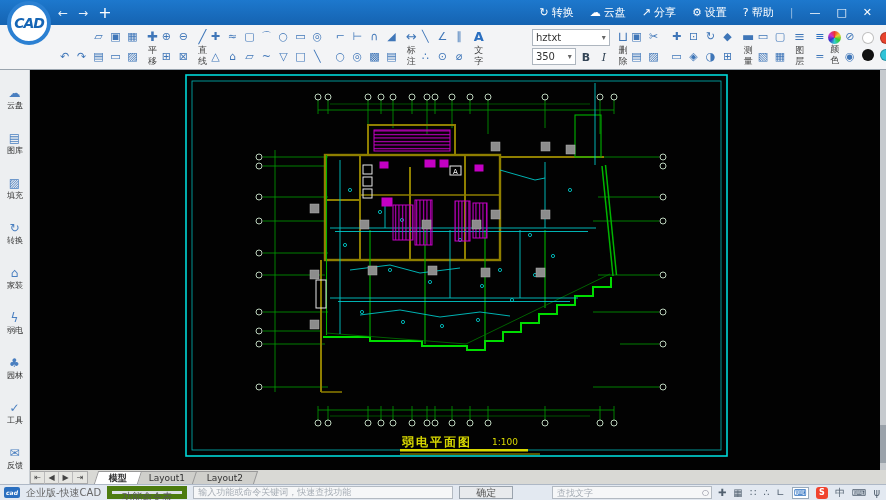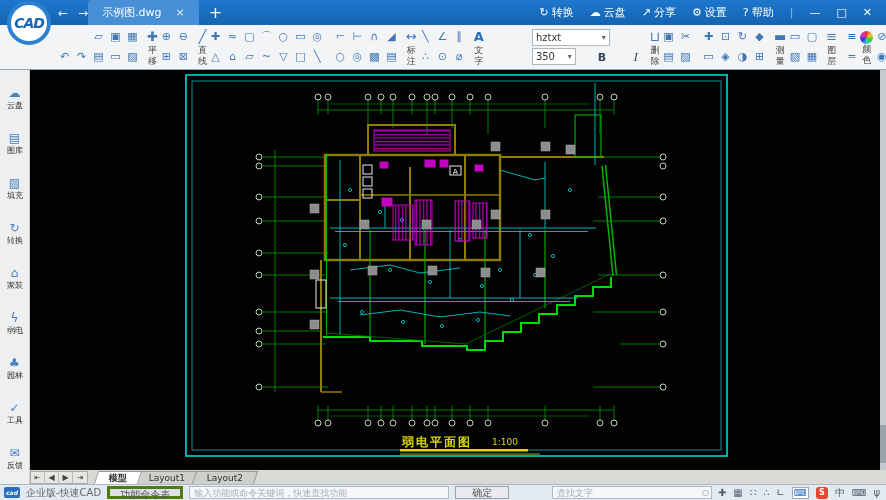--- a/index.html
+++ b/index.html
@@ -35,21 +35,21 @@
   .tbig .ic { font-size:13px; line-height:17px; color:#3f76b8; }
   .tbig .lb, .lb2 { font-size:9px; color:#444; line-height:11px; }
   .tsep { width:1px; height:36px; background:#d8dbde; margin:0 3px; }
   .font-col { display:flex; flex-direction:column; gap:2px; justify-content:center;margin-left:48px; }
   .selbox { display:flex; align-items:center; border:1px solid #aeb6bf; background:#fff; height:17px;
     font-size:10px; color:#333; padding:0 3px; gap:4px; }
   .selbox .car { margin-left:auto; font-size:8px; color:#666; }
   .fw { width:78px; } .sw { width:44px; }
   .bi { width:16px; height:17px; line-height:17px; text-align:center; border:1px solid transparent; font-size:11px; color:#345; }
   .bi.i { font-style:italic; font-family:"DejaVu Serif",serif; }
-  .row2flex { display:flex; gap:18px; }
+  .row2flex { display:flex; gap:2px; }
   .swatches { display:grid; grid-template-columns:repeat(4,14px); grid-template-rows:14px 14px; gap:3px 4px; margin-left:4px; }
   .swc { width:12px; height:12px; border-radius:50%; border:1px solid rgba(0,0,0,.25); }
 
   
   .sidebar { position:absolute; left:0; top:70px; width:30px; height:414px; background:#edeff1;
     border-right:1px solid #c9ced3; display:flex; flex-direction:column; align-items:center; padding-top:6px; }
   .sb-item { width:30px; height:45px; display:flex; flex-direction:column; align-items:center; justify-content:center; }
   .sb-item .ic { font-size:12px; color:#4a7fc0; line-height:14px; }
   .sb-item .lb { font-size:9px; color:#333; line-height:11px; transform:scale(.9); white-space:nowrap; }
 
@@ -67,22 +67,22 @@
     background:#cfcfcb; color:#333; transform:skewX(-18deg); margin-left:-4px; }
   .lt-tab span { display:inline-block; transform:skewX(18deg); }
   .lt-tab.active { background:#fff; font-weight:bold; z-index:2; }
 
   
   .statusbar { position:absolute; left:0; top:484px; width:886px; height:16px; background:#e3e9f1;
     border-top:1px solid #aeb8c6; display:flex; align-items:center; font-size:10px; color:#555; gap:6px; padding:0 4px; }
   .mini-logo { width:16px; height:11px; background:#2a6fc0; border-radius:2px; color:#fff; font-size:6px;
     line-height:11px; text-align:center; font-style:italic; font-weight:bold; }
   .sb-brand { color:#666; white-space:nowrap; }
-  .cmd-btn { background:#dde1e6; border:3px solid #4d7c0f; padding:0 10px; height:13px; line-height:12px; white-space:nowrap; }
-  .cmd-input { flex:0 1 260px; height:13px; border:1px solid #b3bac2; background:#f6f7f8; font-size:9px; padding:0 4px; color:#333; }
+  .cmd-btn { background:#dde1e6; border:5px solid #4d7c0f; padding:0 10px; height:13px; line-height:12px; white-space:nowrap; }
+  .cmd-input { flex:0 1 260px; height:13px; border:1px solid #b3bac2; background:#f6f7f8; font-size:9px; padding:0 4px; color:#333;font-family:Liberation Mono, monospace; }
   .cmd-input::placeholder, .find-input::placeholder { color:#a6adb5; }
   .ok-btn { background:#e8eaed; border:1px solid #9aa3ad; padding:0 16px; height:13px; line-height:12px; }
   .find-wrap { margin-left:auto; display:flex; align-items:center; border:1px solid #b3bac2; background:#f6f7f8; height:13px; width:160px; }
   .find-input { border:none; background:transparent; flex:1; font-size:9px; padding:0 4px; outline:none; }
   .mag { width:11px; font-size:8px; color:#778; text-align:center; }
   .st-icons { display:flex; align-items:center; gap:7px; font-size:10px; color:#51606f; padding-right:2px; }
   .sogou { width:12px; height:12px; background:#f0432e; border-radius:3px; color:#fff; font-size:8px;
     font-weight:bold; text-align:center; line-height:12px; }
   .kbd-blue { color:#2a6fc0; border:1px solid #9ab; background:#fff; font-size:9px; line-height:10px; padding:0 1px; }
 </style>
@@ -91,24 +91,20 @@
 
 <div class="app">
 
   <div class="titlebar">
     <div class="logo">
         <span>CAD</span>
       </div>
     <div class="nav-arrows">
       <span>←</span>
       <span>→</span>
-    </div>
-    <div class="tb-tab active">
-      <span>示例图.dwg</span>
-      <span class="x">×</span>
     </div>
     <span class="newtab">+</span>
     <div class="tb-right">
       <div class="tb-act">
         <span class="ic">↻</span>
         <span>转换</span>
       </div>
       <div class="tb-act">
         <span class="ic">☁</span>
         <span>云盘</span>

